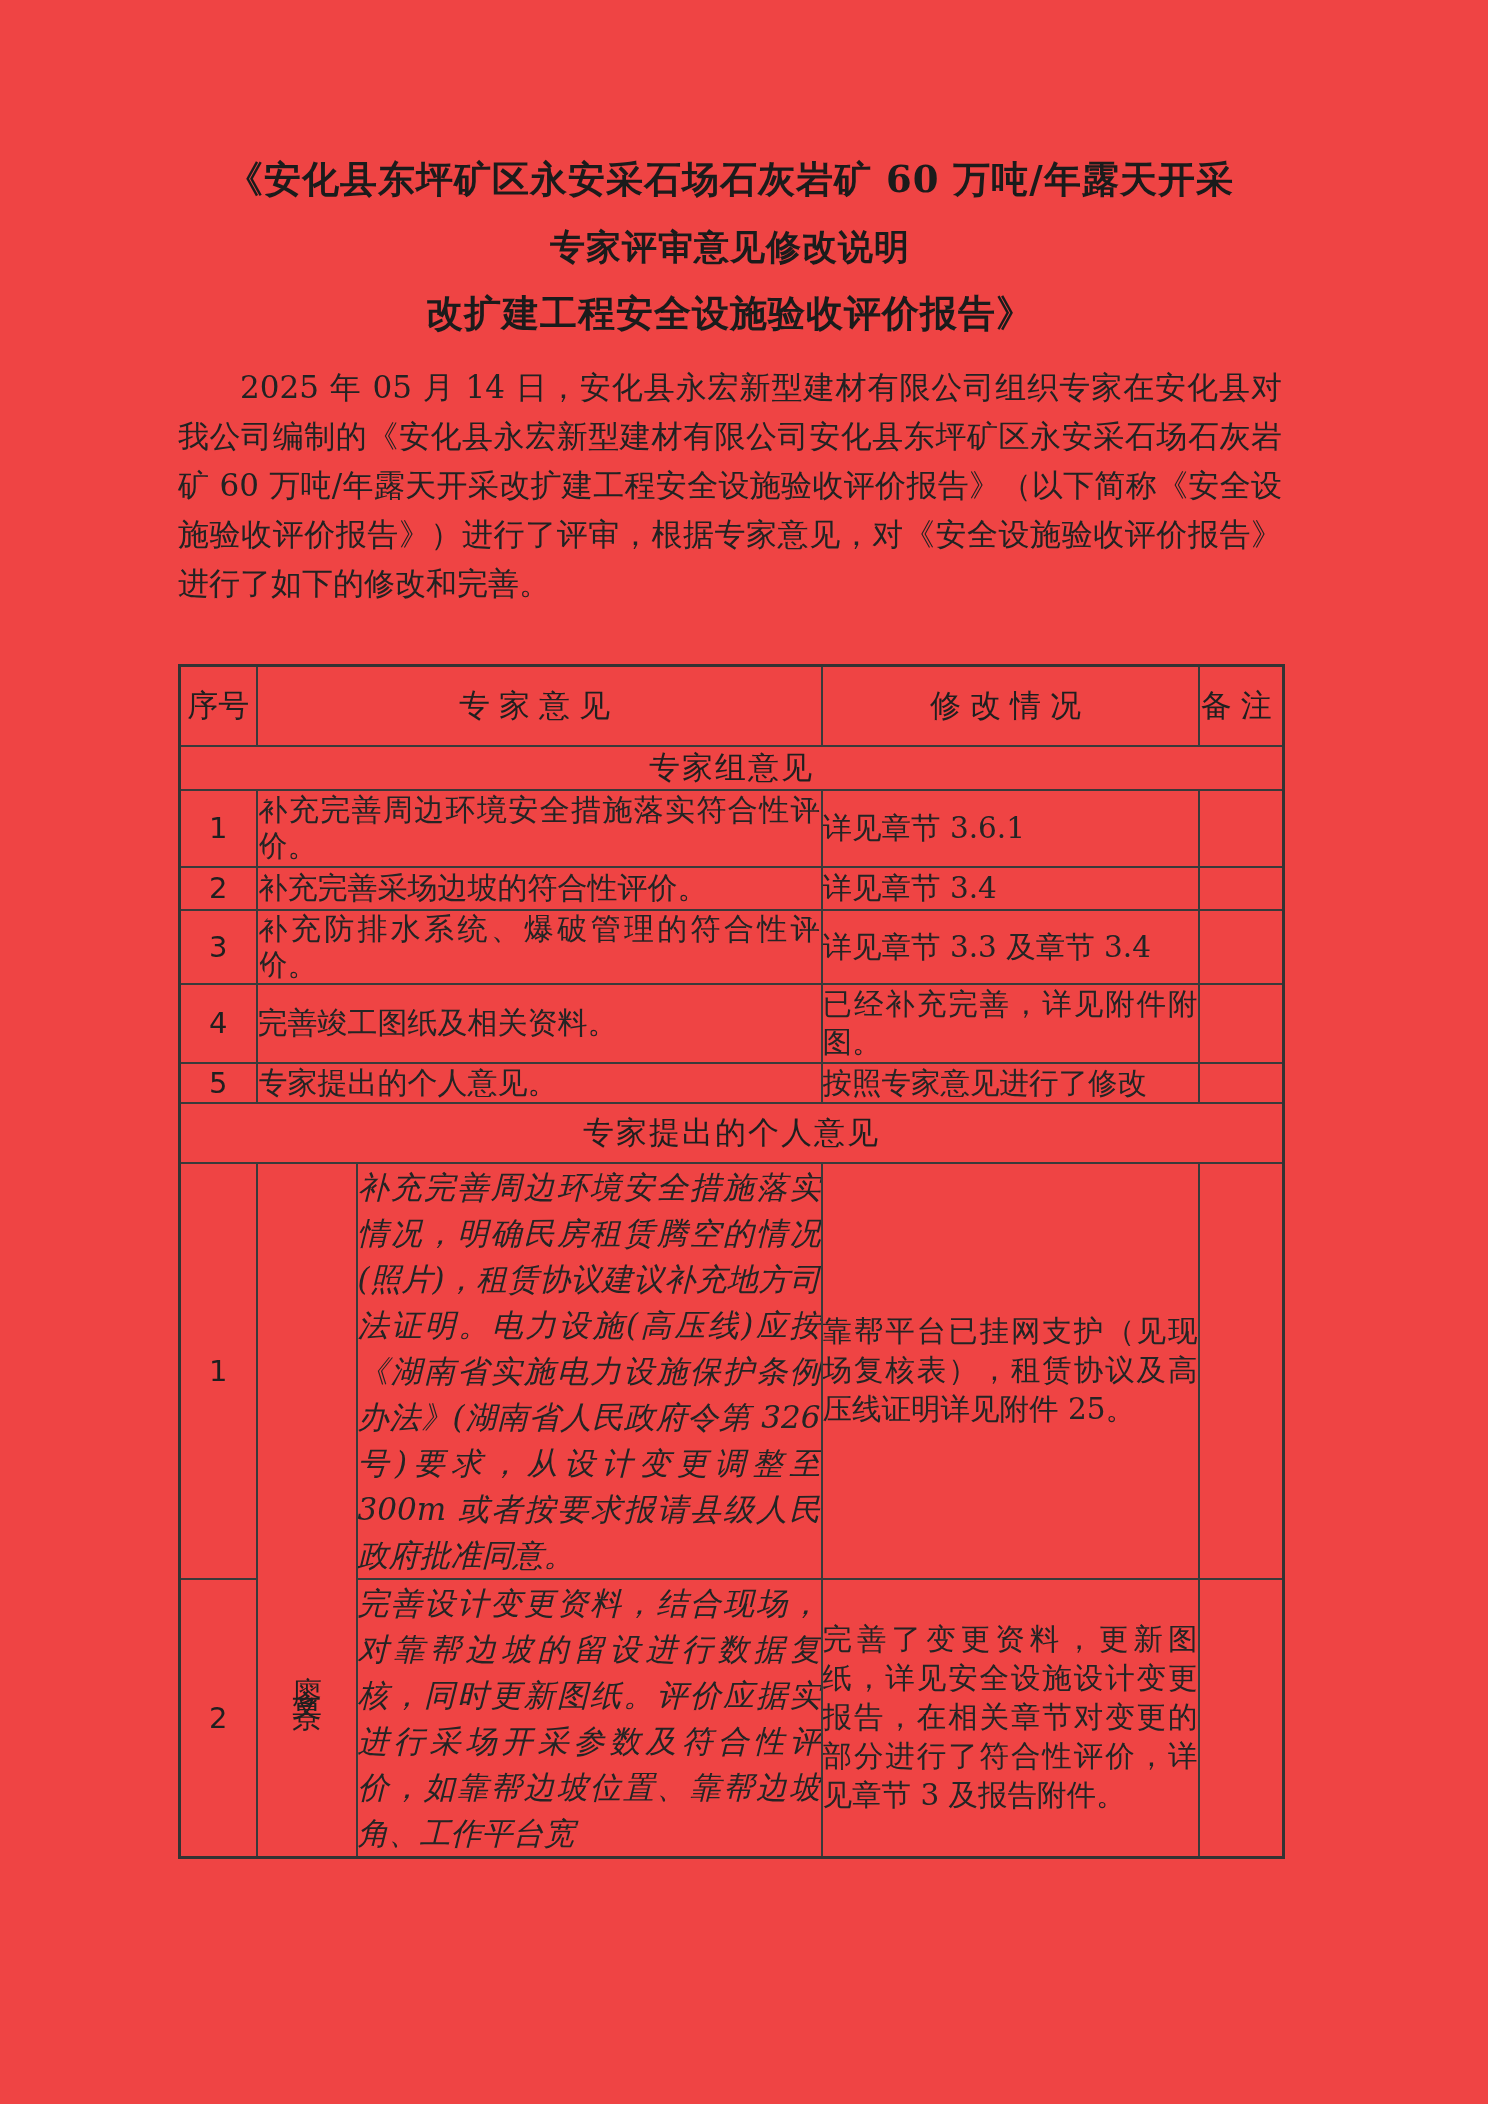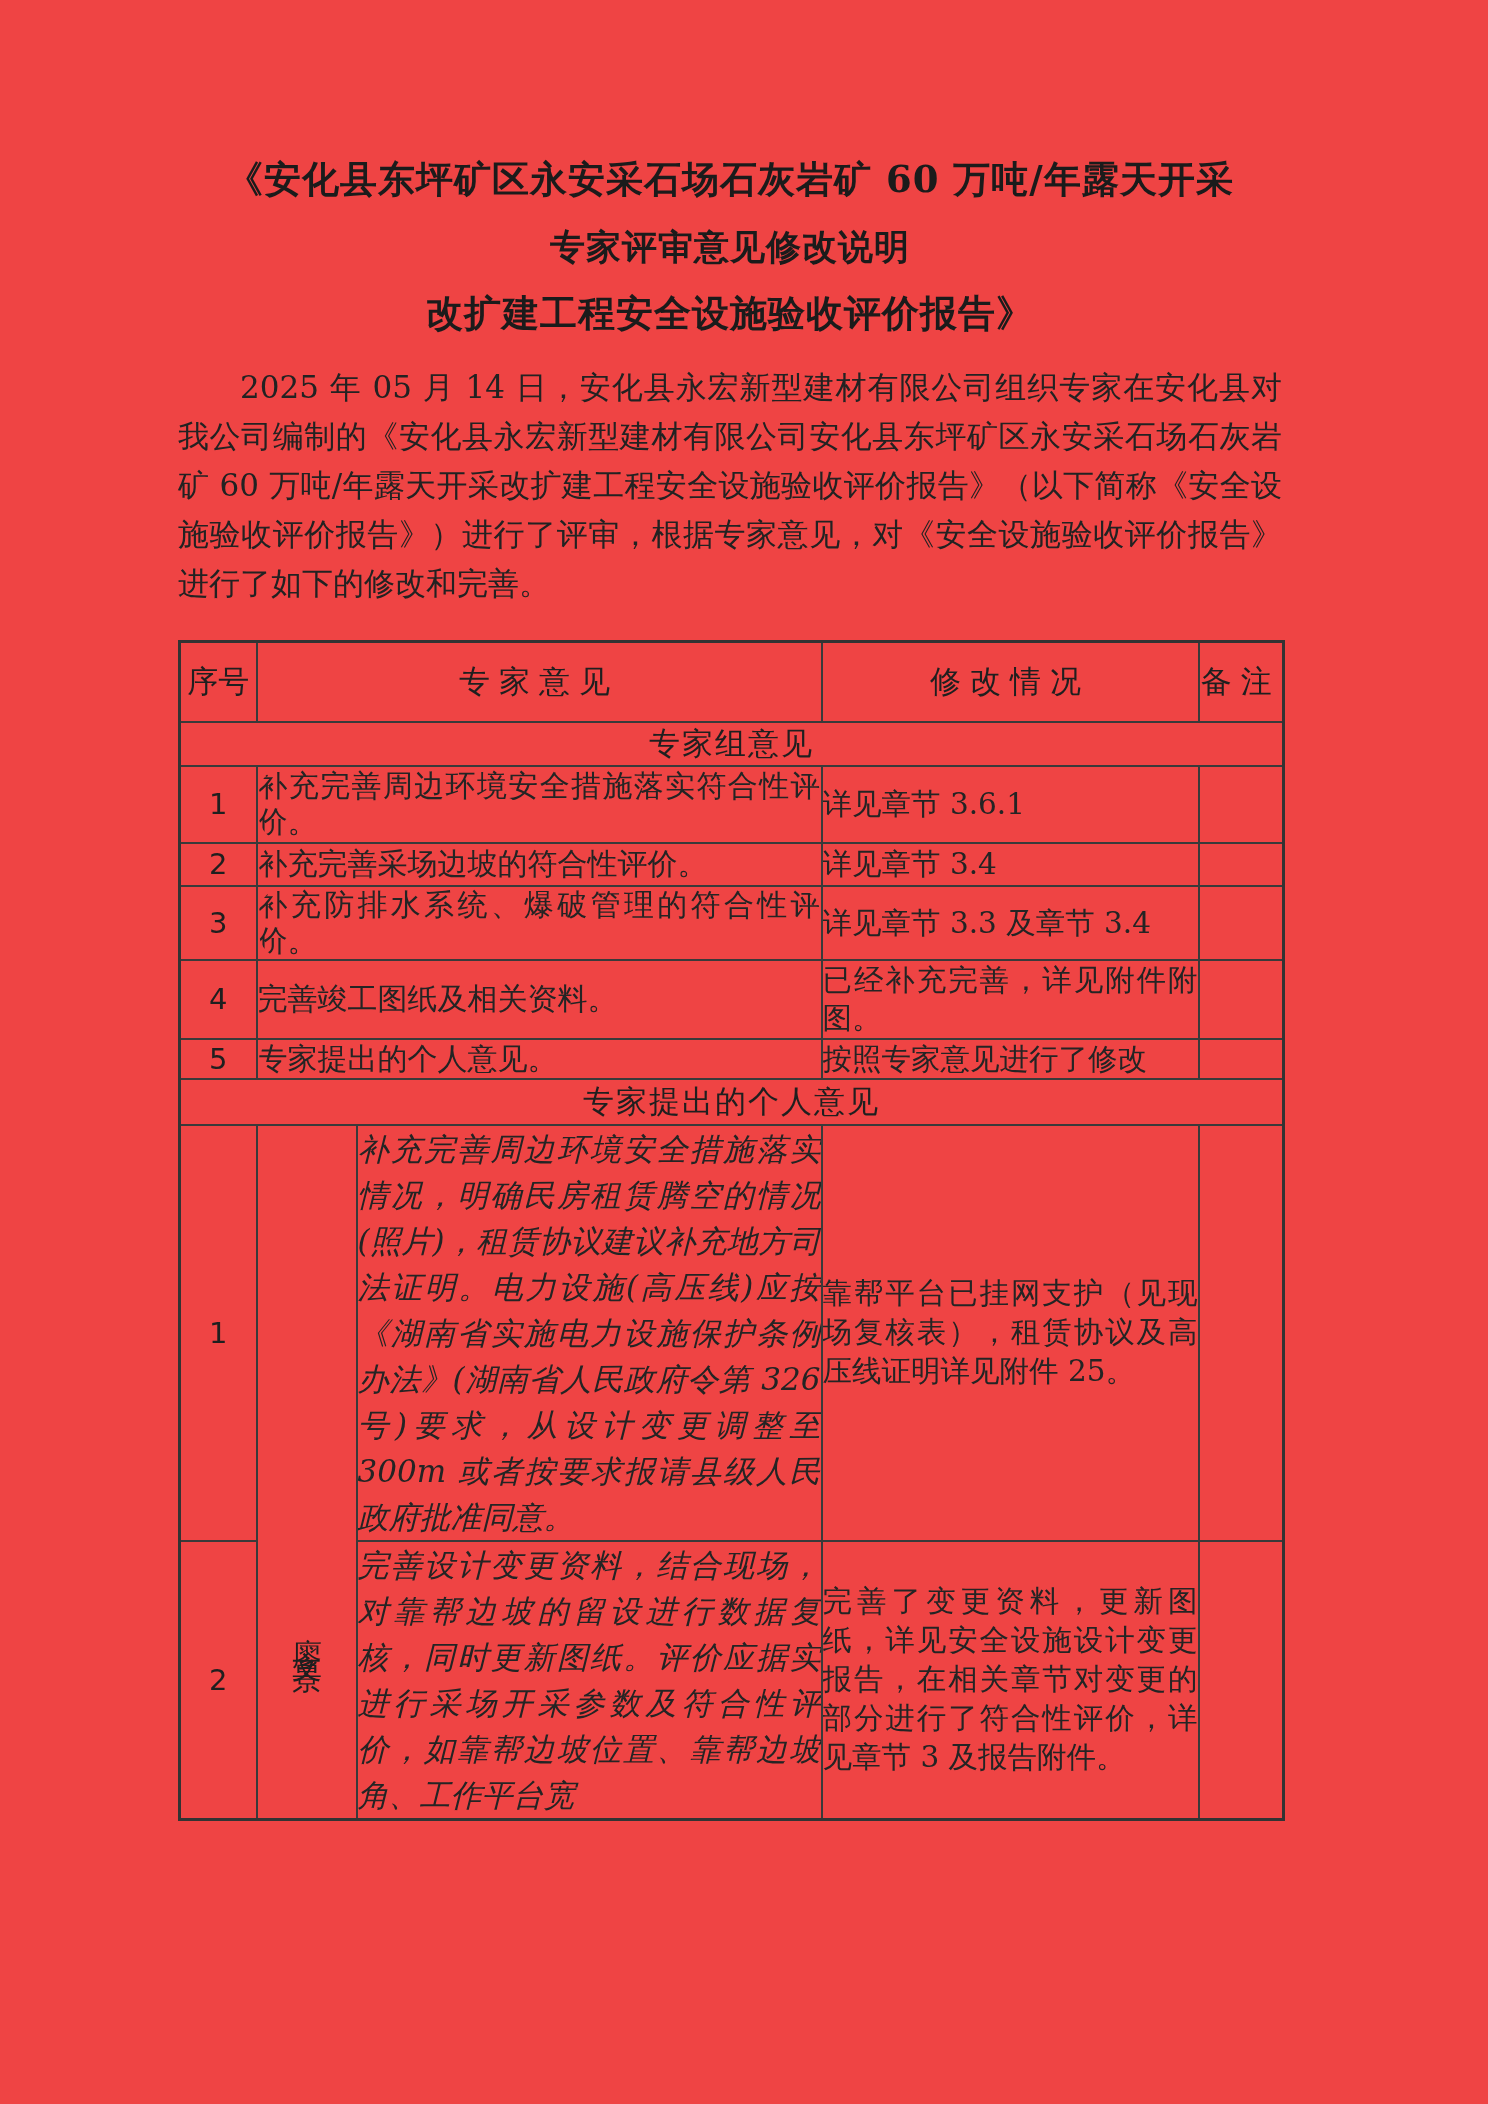--- a/index.html
+++ b/index.html
@@ -21,35 +21,35 @@
   }
   .subtitle{font-size:35px;}
   .para{
     margin:16px 0 0 0;
     font-size:31px;line-height:49px;color:#222;
     text-align:justify;text-indent:2em;
   }
   .sign{margin-top:148px;text-align:right;font-size:31px;line-height:47px;color:#222;padding-right:32px;}
   .sign .date{word-spacing:12px;}
   table.review{
-    margin-top:32px;width:1104px;
+    margin-top:56px;width:1104px;
     border-collapse:collapse;table-layout:fixed;
     font-size:30px;color:#242424;
   }
   table.review{border:3px solid #333;}
   table.review td{border:2px solid #3a3a3a;padding:0;vertical-align:middle;overflow:hidden;}
   
   tr.rh-header{height:80px;}
   tr.rh-band1{height:40px;}
   tr.rh-r1{height:77px;}
   tr.rh-r2{height:43px;}
   tr.rh-r3{height:70px;}
   tr.rh-r4{height:79px;}
   tr.rh-r5{height:40px;}
-  tr.rh-band2{height:46px;}
+  tr.rh-band2{height:60px;}
   tr.rh-p1{height:367px;}
   tr.rh-p2{height:195px;}
   
   td.hdr{text-align:center;font-size:31px;color:#1f1f1f;}
   td.hdr-wide{letter-spacing:9px;}
   td.no{
     text-align:center;
     font-family:"DejaVu Sans","Liberation Sans",sans-serif;
     font-size:29px;color:#1f1f1f;
   }

